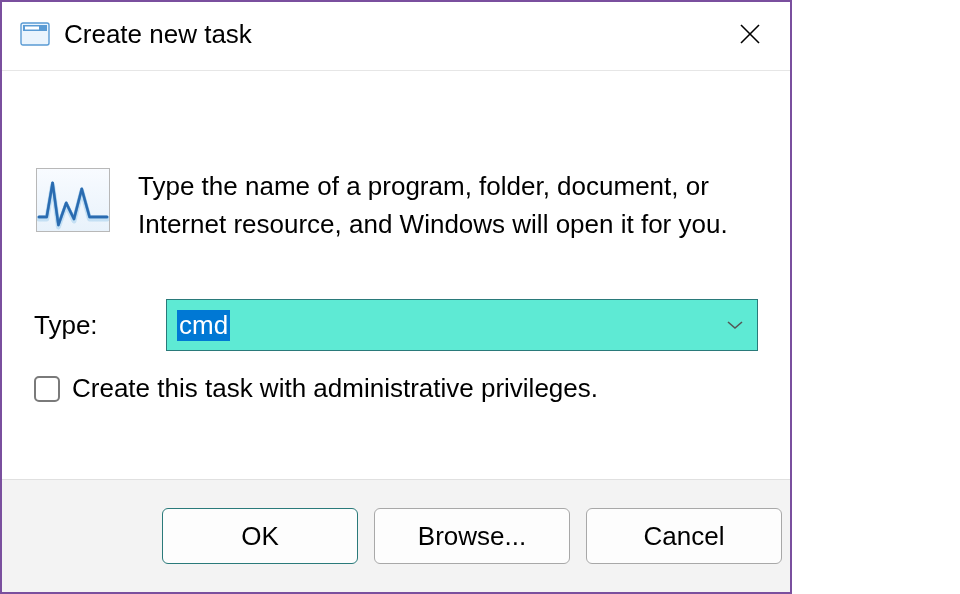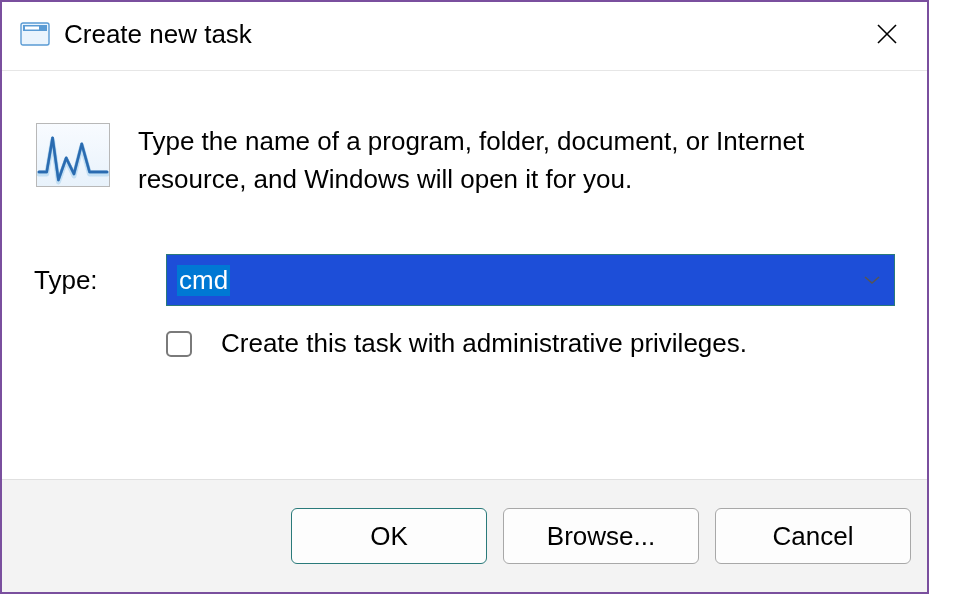--- a/index.html
+++ b/index.html
@@ -8,21 +8,21 @@
       padding: 0;
     }
     body {
       font-family: "Segoe UI", Tahoma, sans-serif;
       background: #fff;
       width: 960px;
       height: 594px;
       overflow: hidden;
     }
     .window {
-      width: 929px;
+      width: 792px;
       height: 594px;
       border: 2px solid #7a4f9e;
       background: #fff;
       display: flex;
       flex-direction: column;
     }
     .titlebar {
       display: flex;
       align-items: center;
       padding: 10px 18px 14px 18px;
@@ -56,20 +56,21 @@
     }
     .close-btn svg {
       width: 22px;
       height: 22px;
     }
     .content {
       flex: 1;
       padding: 52px 32px 30px 32px;
       display: flex;
       flex-direction: column;
+      justify-content: center;
     }
     .desc-row {
       display: flex;
       align-items: flex-start;
       gap: 28px;
       margin-bottom: 56px;
     }
     .app-icon {
       width: 74px;
       height: 64px;
@@ -102,21 +103,21 @@
       width: 104px;
       flex-shrink: 0;
     }
     .combo-wrap {
       flex: 1;
       position: relative;
       border: 1px solid #2a7a7a;
       height: 52px;
       display: flex;
       align-items: center;
-      background: #1d4ed8;
+      background: #5eead4;
     }
     .combo-input-area {
       flex: 1;
       padding: 0 10px;
       height: 100%;
       display: flex;
       align-items: center;
     }
     .selected-text {
       background: #0078d4;
@@ -133,40 +134,39 @@
       justify-content: center;
       cursor: pointer;
     }
     .combo-arrow svg {
       width: 18px;
       height: 10px;
     }
     .checkbox-row {
       display: flex;
       align-items: center;
-      gap: 29px;
-      margin-left: 132px;
+      gap: 12px;
     }
     .checkbox {
       width: 26px;
       height: 26px;
       border: 2px solid #7a7a7a;
       border-radius: 5px;
       background: #fff;
       cursor: pointer;
       flex-shrink: 0;
     }
     .checkbox-label {
       font-size: 26px;
       color: #000;
     }
     .footer {
       background: #f3f3f3;
       border-top: 1px solid #e0e0e0;
-      padding: 28px 16px;
+      padding: 28px 8px;
       display: flex;
       justify-content: flex-end;
       gap: 16px;
     }
     .btn {
       min-width: 196px;
       height: 56px;
       border: 1px solid #a8a8a8;
       border-radius: 6px;
       background: #fdfdfd;

